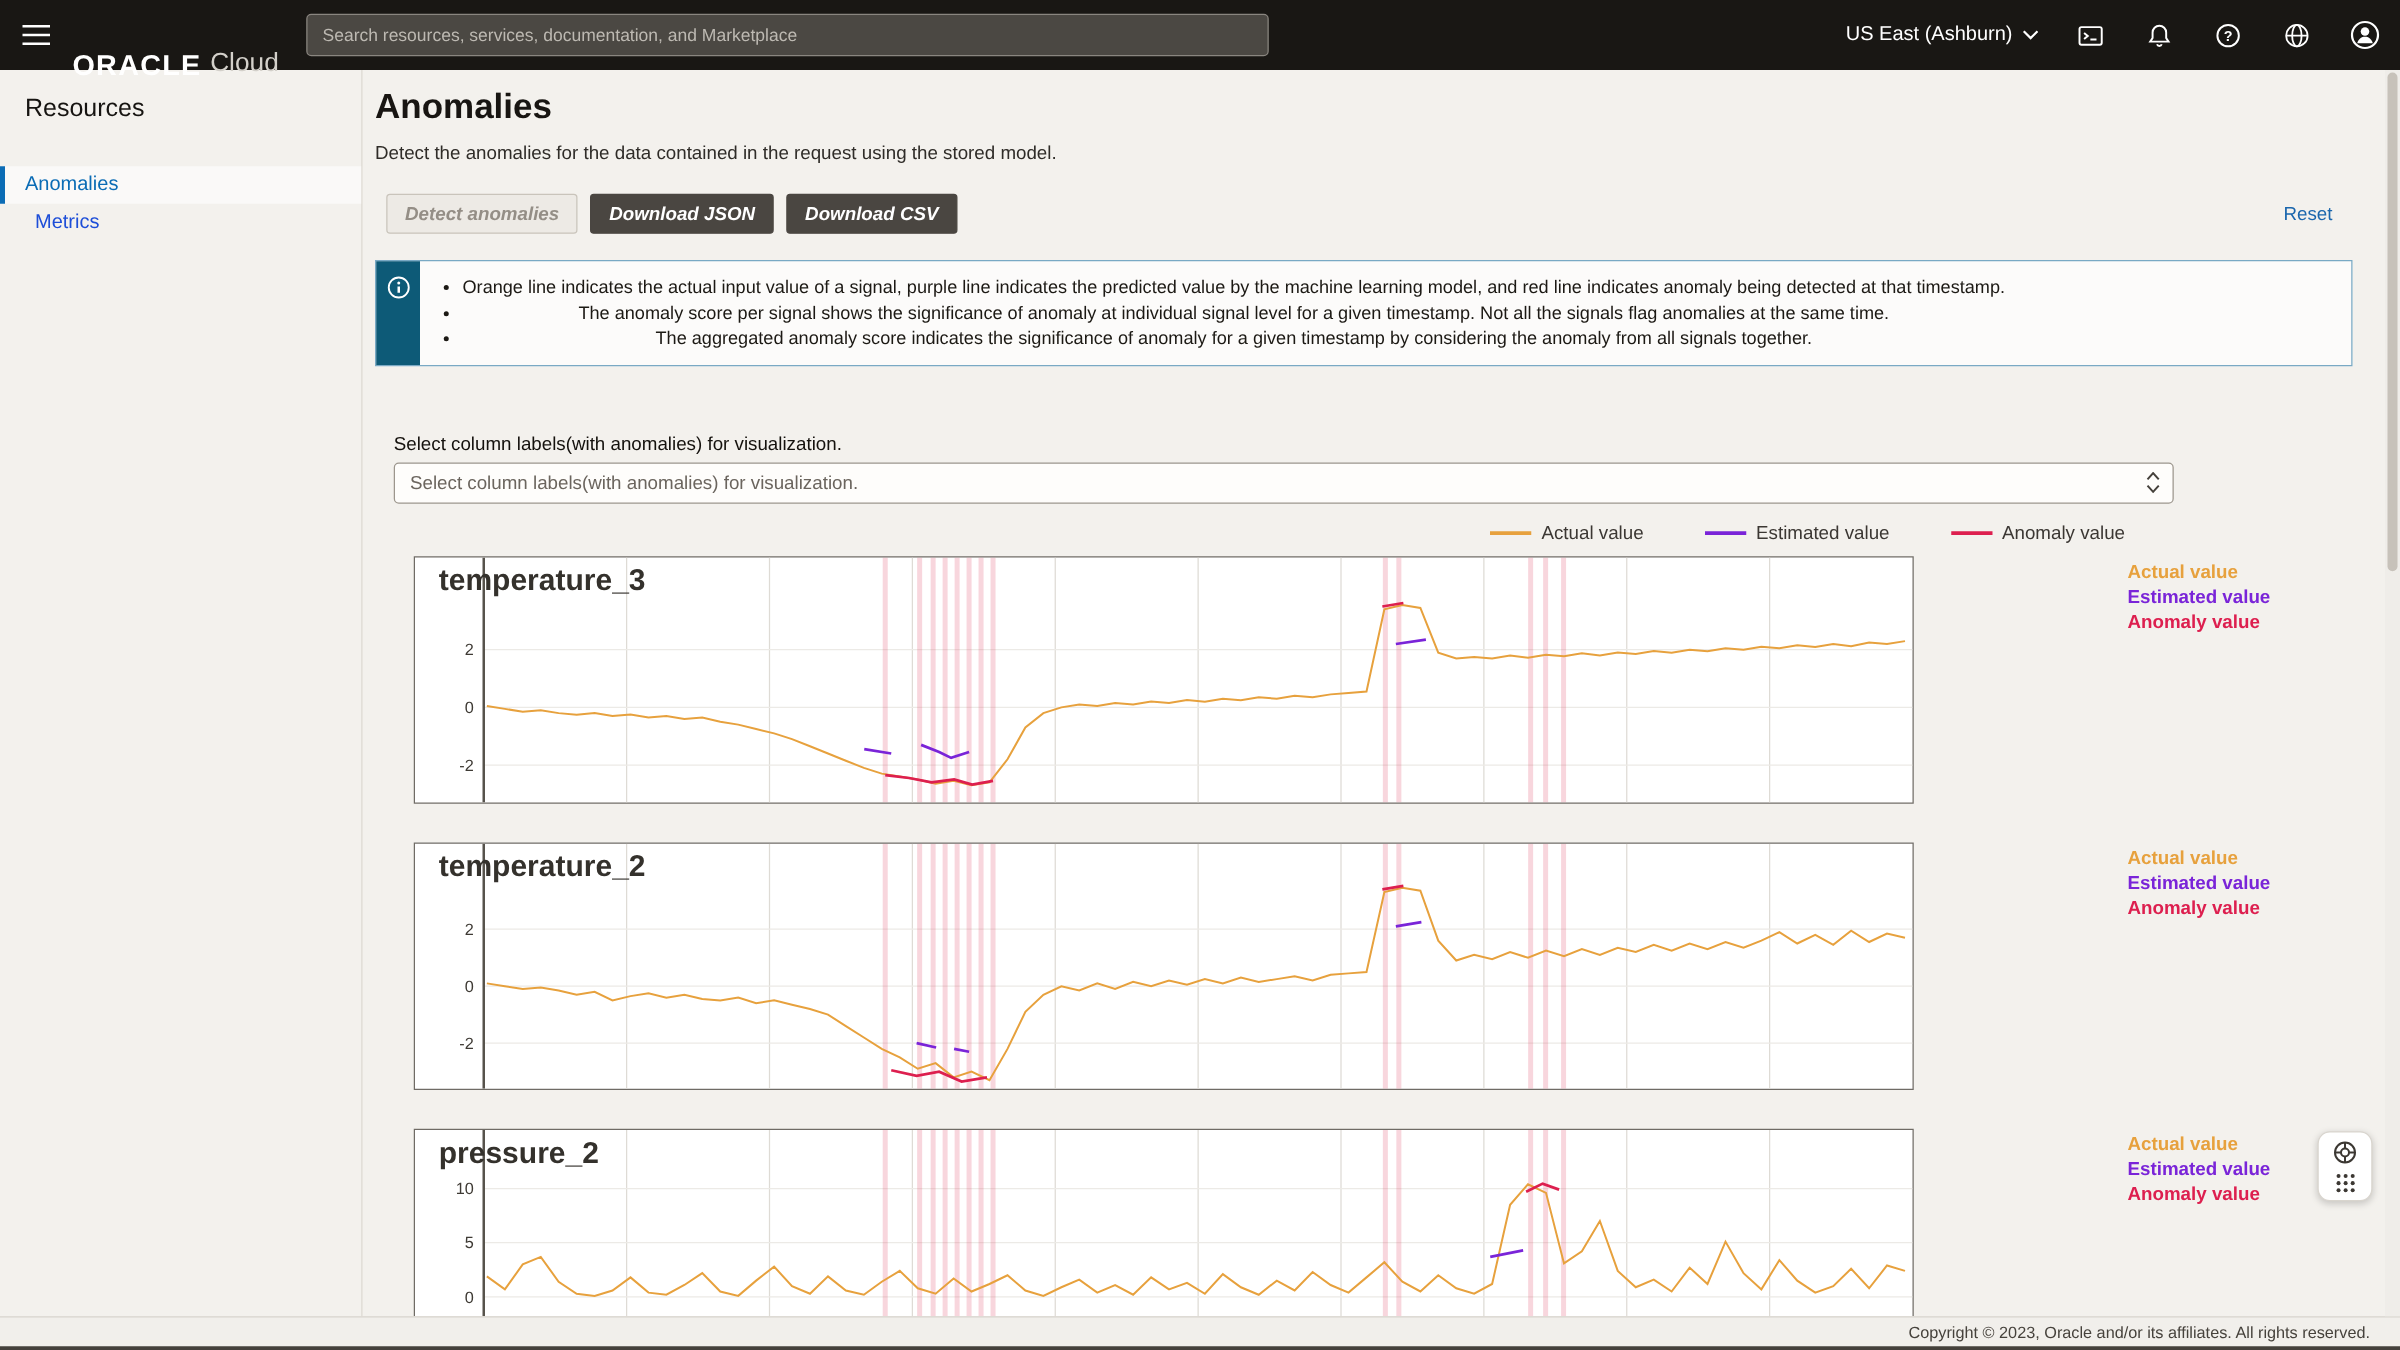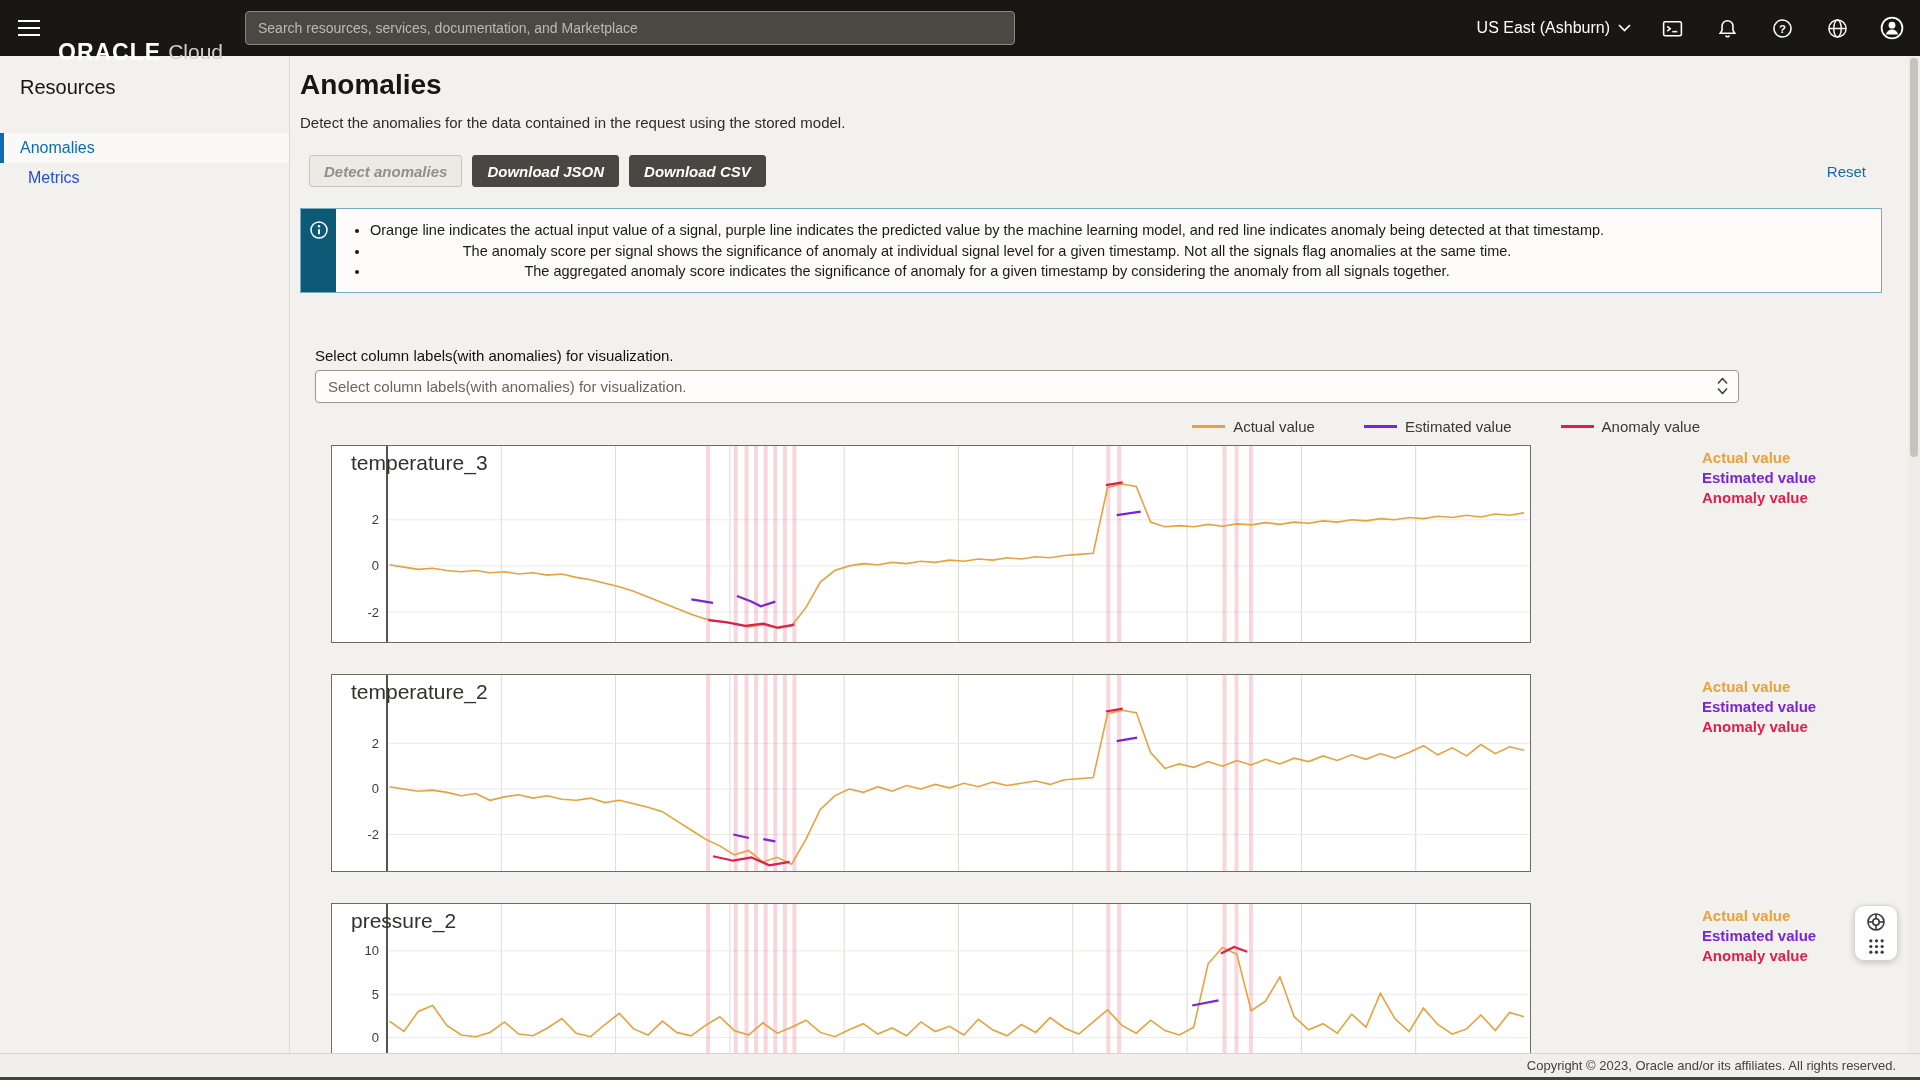--- a/index.html
+++ b/index.html
@@ -3,21 +3,21 @@
 <meta charset="utf-8">
 <style>
   *{box-sizing:border-box;margin:0;padding:0;}
   html,body{width:1920px;height:1080px;overflow:hidden;}
   body{font-family:"Liberation Sans",sans-serif;background:#f3f1ed;position:relative;}
 
   
   .topbar{position:absolute;top:0;left:0;width:1920px;height:56px;background:#191714;display:flex;align-items:center;z-index:10;}
   .hamburger{width:52px;height:56px;background:none;border:none;display:flex;flex-direction:column;justify-content:center;gap:5px;cursor:pointer;padding-left:18px;}
   .hamburger .bar{display:block;width:22px;height:2px;background:#fff;}
-  .brand{display:flex;align-items:center;margin-left:6px;cursor:pointer;margin-top:48px;}
+  .brand{display:flex;align-items:flex-start;margin-left:6px;cursor:pointer;margin-top:48px;}
   .brand-bold{color:#fff;font-weight:700;font-size:23px;letter-spacing:1px;}
   .brand-light{color:#d3d0ca;font-weight:300;font-size:21px;margin-left:7px;}
   .global-search{position:absolute;left:245px;top:11px;width:770px;height:34px;background:#4b4843;border:1px solid #8a8680;border-radius:4px;color:#fca5a5;font-size:14px;padding:0 12px;font-family:inherit;}
   .global-search::placeholder{color:#bdb9b2;}
   .top-right{position:absolute;right:14px;top:0;height:56px;display:flex;align-items:center;gap:27px;}
   .region{display:flex;align-items:center;gap:8px;color:#fff;font-size:16px;cursor:pointer;white-space:nowrap;}
   .icon-btn{background:none;border:none;width:28px;height:28px;display:flex;align-items:center;justify-content:center;cursor:pointer;padding:0;}
 
   
   .sidebar{position:absolute;top:56px;left:0;width:290px;bottom:27px;border-right:1px solid #ddd9d2;padding-top:20px;}
@@ -51,21 +51,21 @@
   .legend-row{margin-top:15px;margin-left:31px;width:1369px;display:flex;justify-content:flex-end;align-items:center;gap:49px;height:18px;}
   .legend-item{display:flex;align-items:center;gap:8px;}
   .legend-swatch{width:33px;height:3px;}
   .legend-label{font-size:15px;color:#3b3733;}
 
   .charts{margin-top:9px;}
   .chart-row{position:relative;margin-left:31px;margin-top:31px;width:1600px;}
   .chart-row:first-child{margin-top:0;}
   .chart-box{width:1200px;height:198px;background:#fff;border:1px solid #6f6b65;position:relative;}
   .chart-box svg{display:block;}
-  .chart-title{position:absolute;left:19px;top:5px;font-size:21px;color:#34312c;}
+  .chart-title{position:absolute;left:19px;top:5px;font-size:24px;color:#34312c;font-weight:bold;}
   .side-legend{position:absolute;left:1371px;top:3px;font-size:15px;font-weight:700;line-height:20px;white-space:nowrap;}
 
   
   .footer{position:absolute;left:0;right:0;bottom:3px;height:24px;background:#f1efeb;border-top:1px solid #d8d4cd;display:flex;align-items:center;padding:0 14px;font-size:13px;z-index:6;}
   .footer-link{color:#211e1a;margin-right:38px;cursor:pointer;margin-top:37px;}
   .footer-copy{margin-left:auto;color:#46423c;margin-right:10px;}
   .bottom-strip{position:absolute;left:0;right:0;bottom:0;height:3px;background:#45413b;z-index:7;}
 
   
   .scrollbar{position:absolute;top:56px;right:0;width:12px;bottom:27px;background:#efede9;z-index:8;}

